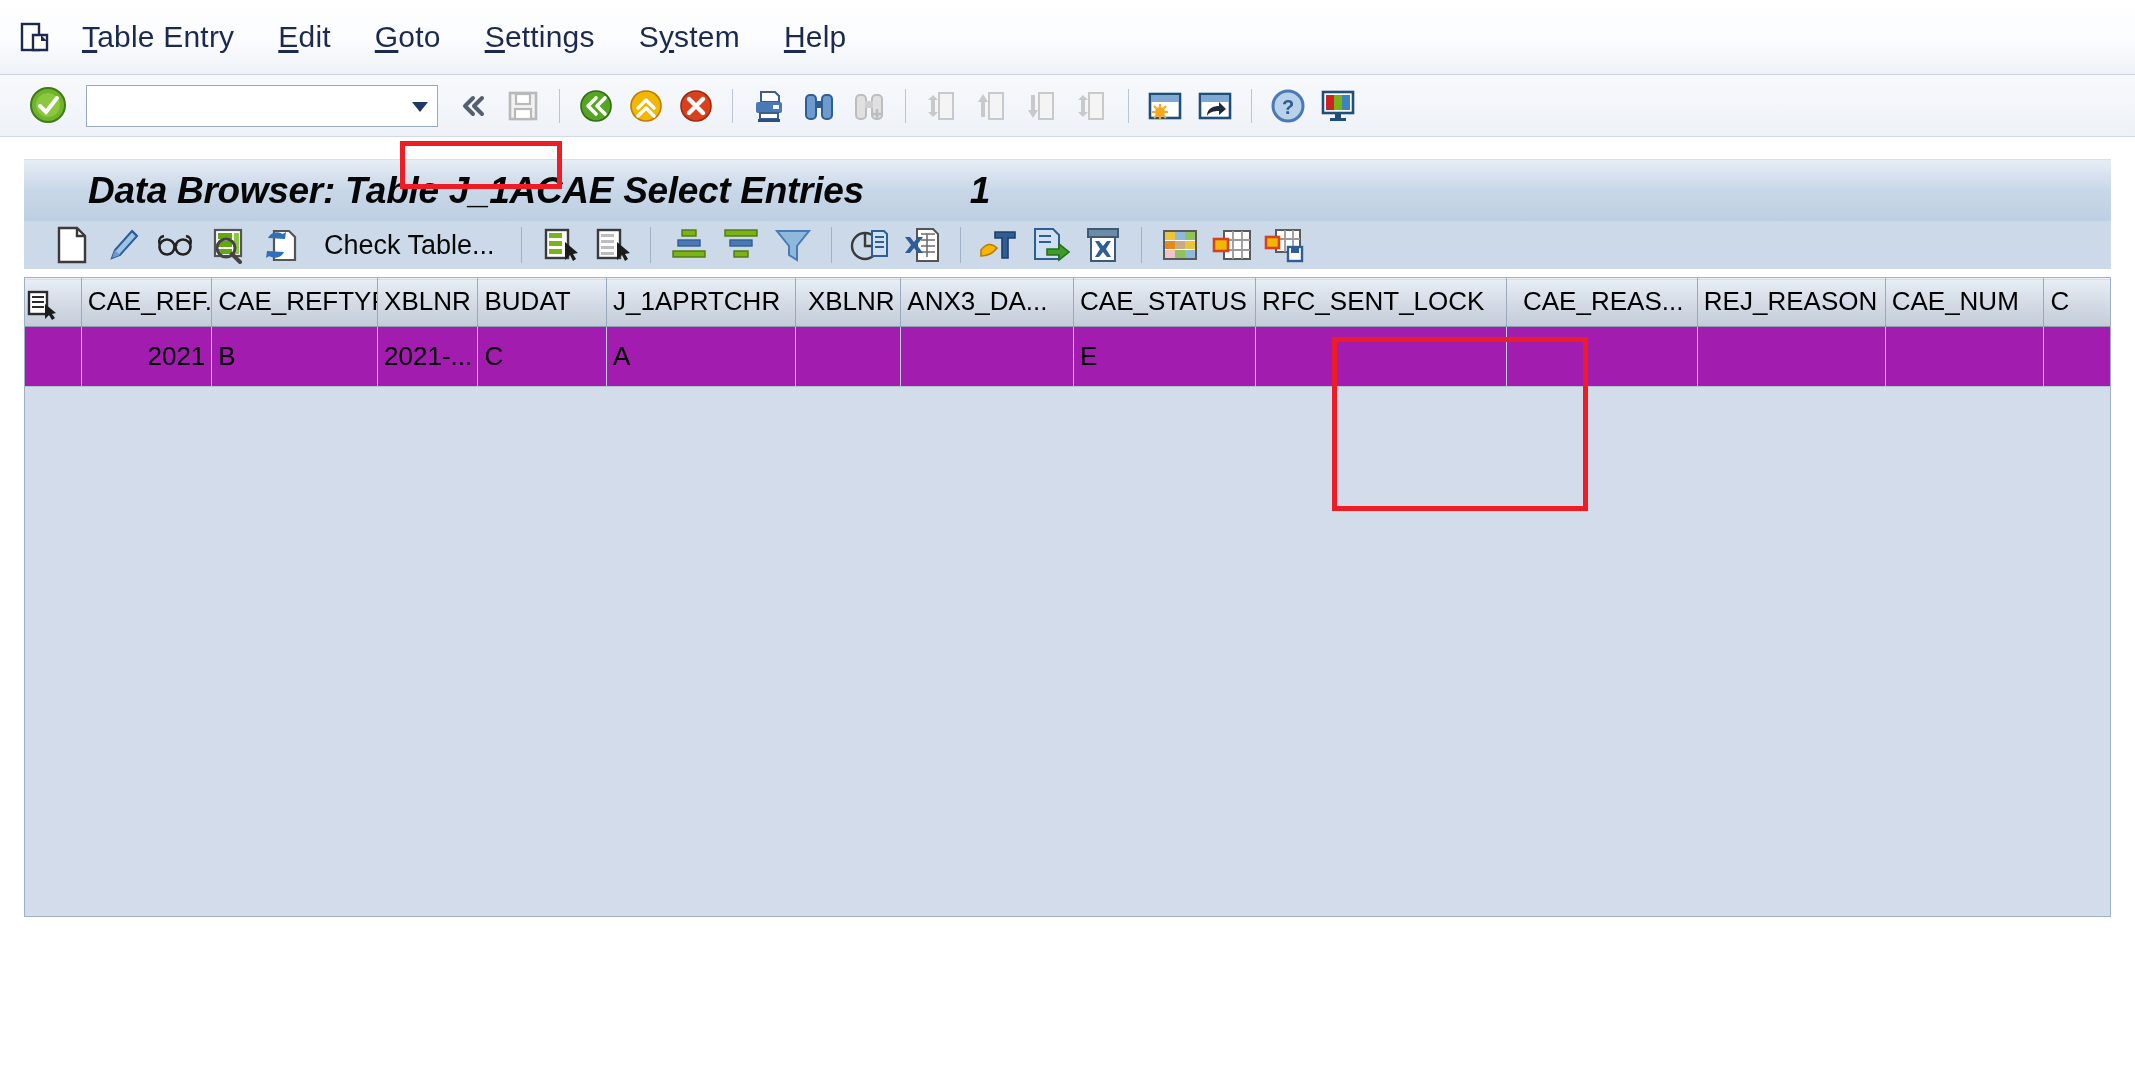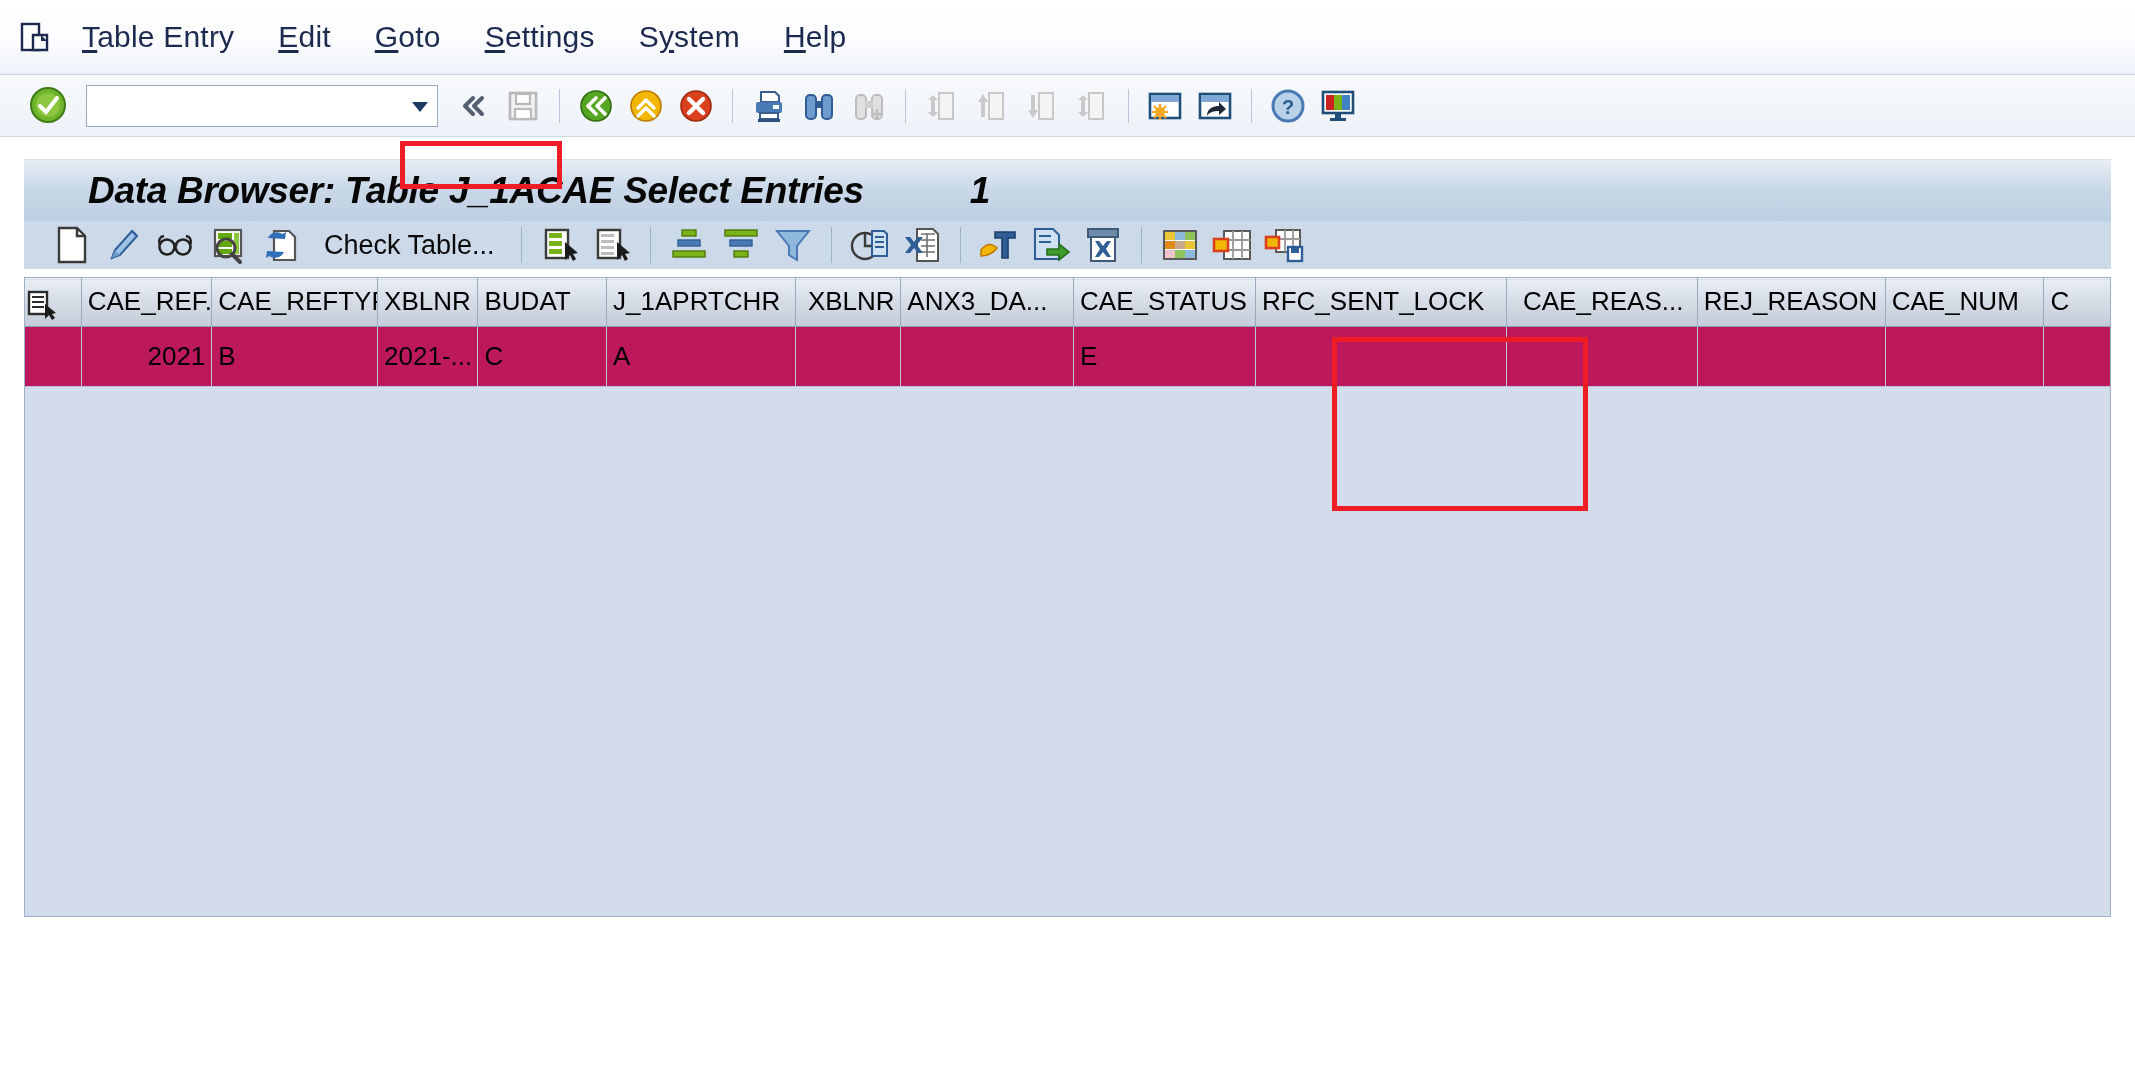--- a/index.html
+++ b/index.html
@@ -152,21 +152,21 @@
   table.grid td {
     border-right: 1px solid #bcc9d9;
     border-bottom: 1px solid #b4c2d3;
     font-size: 26px;
     color: #000;
     height: 46px;
     padding: 14px 6px;
     white-space: nowrap;
     overflow: hidden;
     box-sizing: border-box;
-    background: #be185d;
+    background: #a21caf;
   }
   td.rowsel {
     background: linear-gradient(to bottom,#e8ecf1 0%,#cfd6de 50%,#bfc8d3 100%);
     border-right: 1px solid #9aa9bd;
     padding: 0;
   }
   td.c-blue  { background: #b6e2ef; }
   td.c-green { background: #c8f0b4; }
   td.c-amber { background: #f3d684; }
   td.num { text-align: right; }

